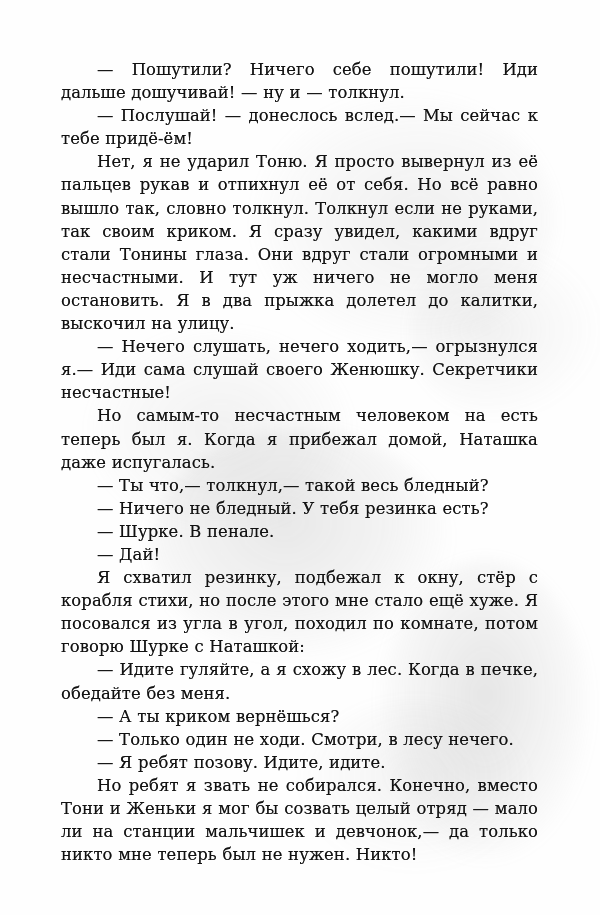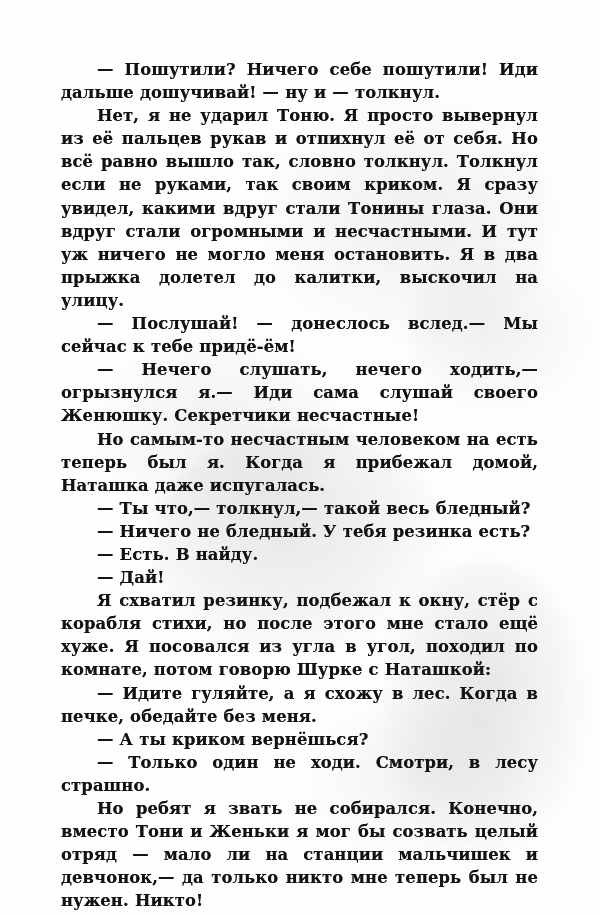--- a/index.html
+++ b/index.html
@@ -80,21 +80,21 @@
     width: 477px;
   }
 
   .para {
     margin: 0;
     text-align: justify;
     text-justify: inter-word;
     text-indent: 36px;
     font-size: 16.4px;
     line-height: 23.1px;
-    font-weight: 700;
+    font-weight: 400;
     color: #121212;
     letter-spacing: 0.1px;
     word-spacing: 0.3px;
     
     text-shadow: 0 0 0.45px rgba(0,0,0,0.55);
   }
 
   
   .para:last-child { }
 
@@ -106,29 +106,30 @@
 
   <div class="bleed bleed-c"></div>
   <div class="bleed bleed-e"></div>
   <div class="bleed bleed-d"></div>
   <div class="bleed bleed-a"></div>
   <div class="bleed bleed-b"></div>
   <div class="bleed bleed-f"></div>
 
   <div class="textblock">
     <p class="para">— Пошутили? Ничего себе пошутили! Иди дальше дошучивай! — ну и — толкнул.</p>
+    <p class="para">— Послушай! — донеслось вслед.— Мы сейчас к тебе придё-ём!</p>
     <p class="para">Нет, я не ударил Тоню. Я просто вывернул из её пальцев рукав и отпихнул её от себя. Но всё равно вышло так, словно толкнул. Толкнул если не руками, так своим криком. Я сразу увидел, какими вдруг стали Тонины глаза. Они вдруг стали огромными и несчастными. И тут уж ничего не могло меня остановить. Я в два прыжка долетел до калитки, выскочил на улицу.</p>
-    <p class="para">— Послушай! — донеслось вслед.— Мы сейчас к тебе придё-ём!</p>
     <p class="para">— Нечего слушать, нечего ходить,— огрызнулся я.— Иди сама слушай своего Женюшку. Секретчики несчастные!</p>
     <p class="para">Но самым-то несчастным человеком на есть теперь был я. Когда я прибежал домой, Наташка даже испугалась.</p>
     <p class="para">— Ты что,— толкнул,— такой весь бледный?</p>
     <p class="para">— Ничего не бледный. У тебя резинка есть?</p>
-    <p class="para">— Есть. В найду.</p>
+    <p class="para">— Шурке. В пенале.</p>
     <p class="para">— Дай!</p>
     <p class="para">Я схватил резинку, подбежал к окну, стёр с корабля стихи, но после этого мне стало ещё хуже. Я посовался из угла в угол, походил по комнате, потом говорю Шурке с Наташкой:</p>
     <p class="para">— Идите гуляйте, а я схожу в лес. Когда в печке, обедайте без меня.</p>
     <p class="para">— А ты криком вернёшься?</p>
-    <p class="para">— Только один не ходи. Смотри, в лесу страшно.</p>
+    <p class="para">— Только один не ходи. Смотри, в лесу нечего.</p>
+    <p class="para">— Я ребят позову. Идите, идите.</p>
     <p class="para">Но ребят я звать не собирался. Конечно, вместо Тони и Женьки я мог бы созвать целый отряд — мало ли на станции мальчишек и девчонок,— да только никто мне теперь был не нужен. Никто!</p>
 
   </div>
 
 </div>
 
 </body></html>

